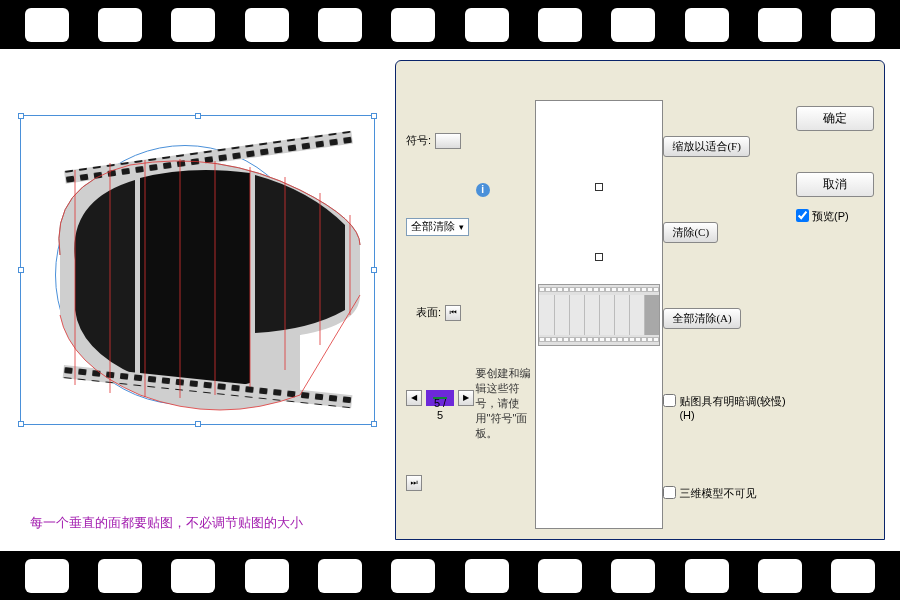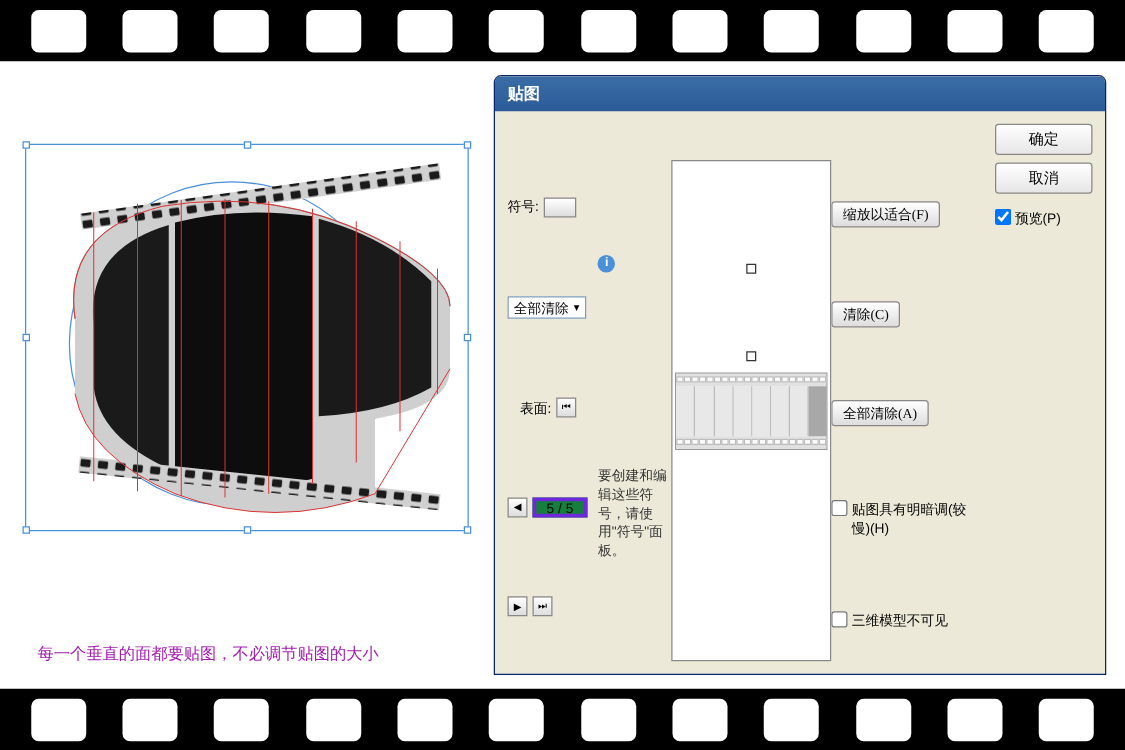--- a/index.html
+++ b/index.html
@@ -22,38 +22,38 @@
 .caption { position: absolute; bottom: 8px; left: 15px; color: #a21caf; font-size: 13px; }
 .dialog { flex: 1; border: 1px solid #0a246a; background: #ece9d8; display: flex; flex-direction: column; border-radius: 6px 6px 0 0; overflow: hidden; font-size: 11px; }
 .titlebar { background: linear-gradient(#3a6ea5, #2c5a99); color: #fff; padding: 5px 10px; font-size: 13px; font-weight: bold; }
 .dialog-body { flex: 1; padding: 10px; display: flex; gap: 10px; }
 .main-col { flex: 1; display: flex; flex-direction: row; margin-top: 29px; }
 .row { display: flex; align-items: center; gap: 4px; margin-bottom: 6px; flex-wrap: wrap; }
 .swatch { width: 26px; height: 16px; border: 1px solid #888; background: linear-gradient(#fff,#ddd); }
 .dropdown { display: inline-flex; align-items: center; border: 1px solid #7f9db9; background: #fff; height: 18px; padding: 0 4px; }
 .dropdown .arrow { margin-left: 4px; font-size: 9px; }
 .nav-btn { width: 16px; height: 16px; border: 1px solid #888; background: linear-gradient(#fff,#ddd); display: inline-flex; align-items: center; justify-content: center; font-size: 8px; cursor: pointer; }
-.face-input { width: 44px; height: 16px; border: 3px solid #6d28d9; text-align: center; background: #15803d; }
+.face-input { width: 28px; height: 16px; border: 7px solid #6d28d9; text-align: center; background: #15803d; }
 .info-icon { width: 14px; height: 14px; border-radius: 50%; background: #4a90d9; color: #fff; display: inline-flex; align-items: center; justify-content: center; font-size: 10px; font-weight: bold; }
 .hint { color: #333; }
 .preview-area { flex: 1; border: 1px solid #888; background: #fff; display: flex; flex-direction: column; justify-content: center; position: relative; min-height: 240px; }
 .filmstrip-preview { margin: 0 2px; }
 .strip-inner { border: 1px solid #999; }
 .strip-holes { height: 10px; background: #e0e0e0; display: flex; justify-content: space-around; align-items: center; }
 .strip-holes span { width: 6px; height: 5px; background: #fafafa; border: 1px solid #bbb; }
 .strip-frames { height: 40px; display: flex; }
 .strip-frames div { flex: 1; background: #e8e8e8; border-right: 1px solid #bbb; }
 .strip-frames div:last-child { background: #a8a8a8; border-right: none; }
 .sel-handle { position: absolute; width: 8px; height: 8px; border: 1px solid #333; background: #fff; left: 50%; margin-left: -4px; }
 .bottom-row { display: flex; align-items: center; gap: 8px; margin-top: 8px; flex-wrap: wrap; }
 .btn { border: 1px solid #888; background: linear-gradient(#fff,#ddd); border-radius: 3px; padding: 2px 8px; cursor: pointer; font-size: 11px; font-family: Liberation Serif, serif; }
 .chk { display: flex; align-items: flex-start; gap: 3px; }
 .chk input { margin: 0; }
 .side-col { width: 78px; display: flex; flex-direction: column; gap: 6px; }
-.side-btn { border: 1px solid #888; background: linear-gradient(#fff,#e6e6e6); border-radius: 3px; padding: 3px 0; text-align: center; cursor: pointer; font-size: 12px; }
+.side-btn { border: 1px solid #888; background: linear-gradient(#fff,#e6e6e6); border-radius: 3px; padding: 3px 0; text-align: center; cursor: pointer; font-size: 12px; margin-top: 35px; }
 </style>
 </head>
 <body>
 
 <div class="film-frame">
   <div class="film-border top">
     <div class="sprocket"></div>
       <div class="sprocket"></div>
       <div class="sprocket"></div>
       <div class="sprocket"></div>
@@ -121,21 +121,20 @@
           <div class="handle h-tm"></div>
             <div class="handle h-bm"></div>
             <div class="handle h-ml"></div>
             <div class="handle h-mr"></div>
         </div>
       </div>
       <div class="caption">每一个垂直的面都要贴图，不必调节贴图的大小</div>
     </div>
 
     <div class="dialog">
-      <div class="titlebar">贴图</div>
       <div class="dialog-body">
         <div class="main-col">
           <div class="row">
             <span>符号:</span>
             <span class="swatch"></span>
             <span class="dropdown">
               <span>全部清除</span>
               <span class="arrow">▾</span>
             </span>
             <span style="margin-left:10px">表面:</span>

